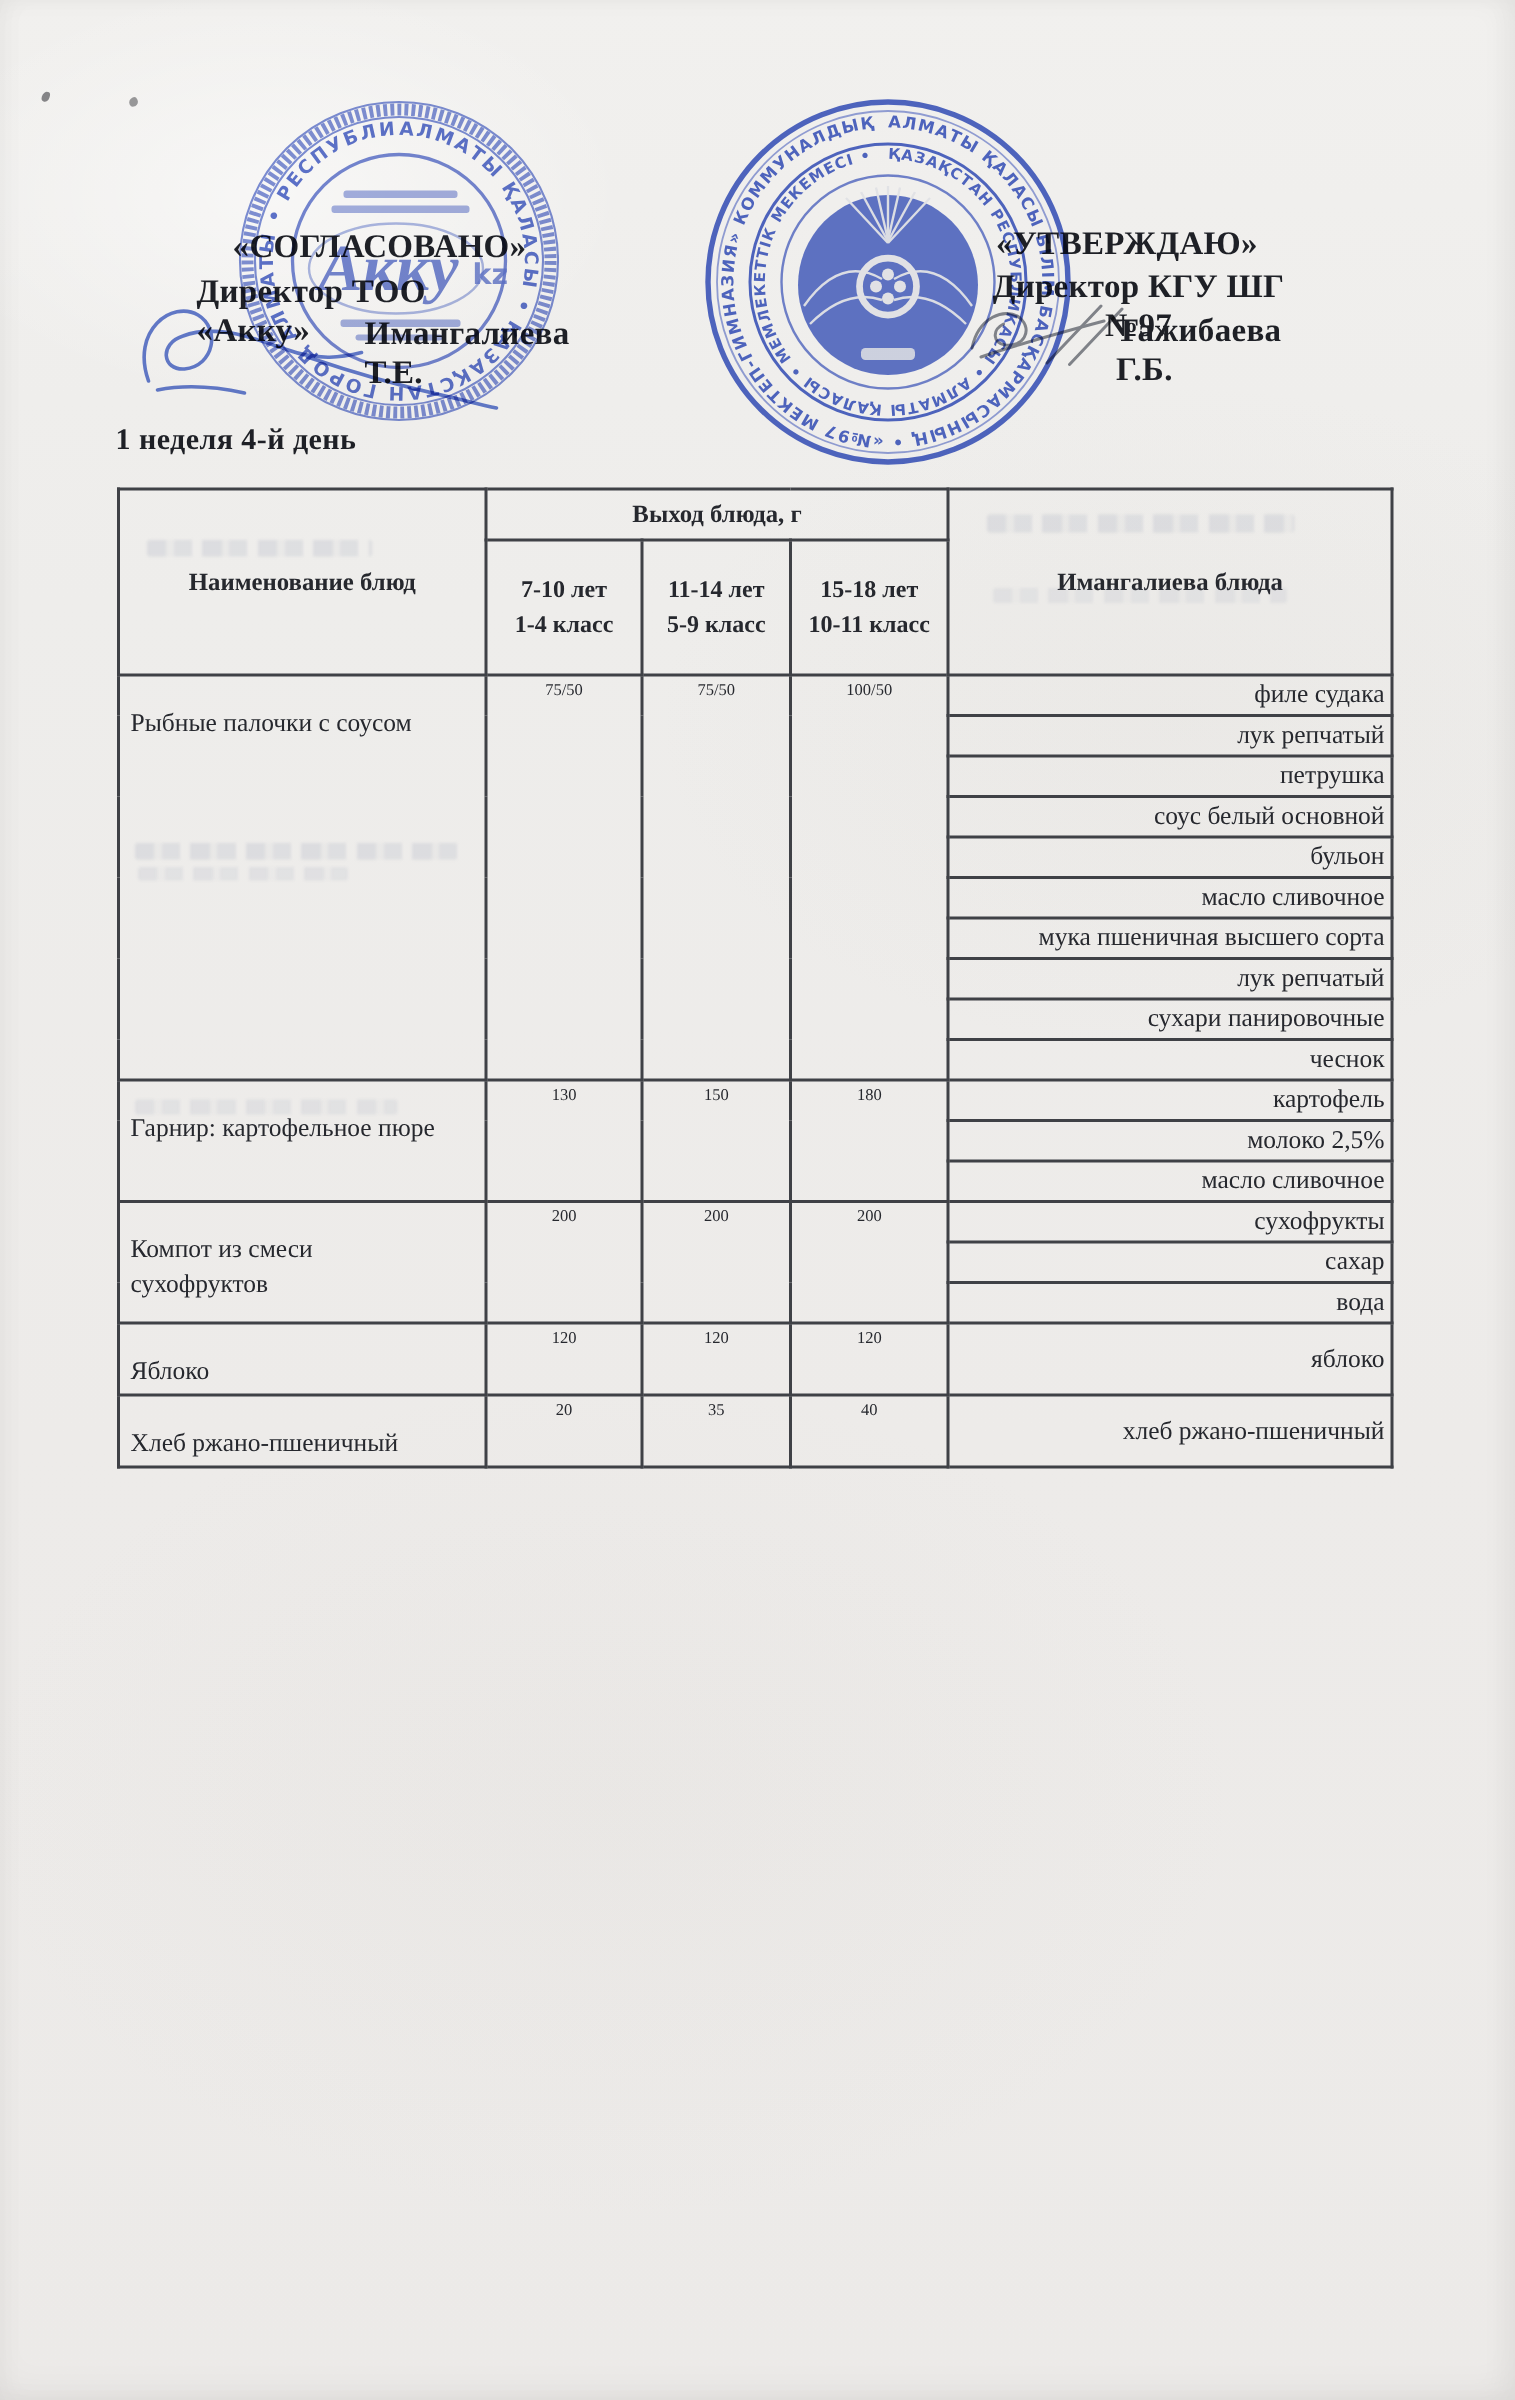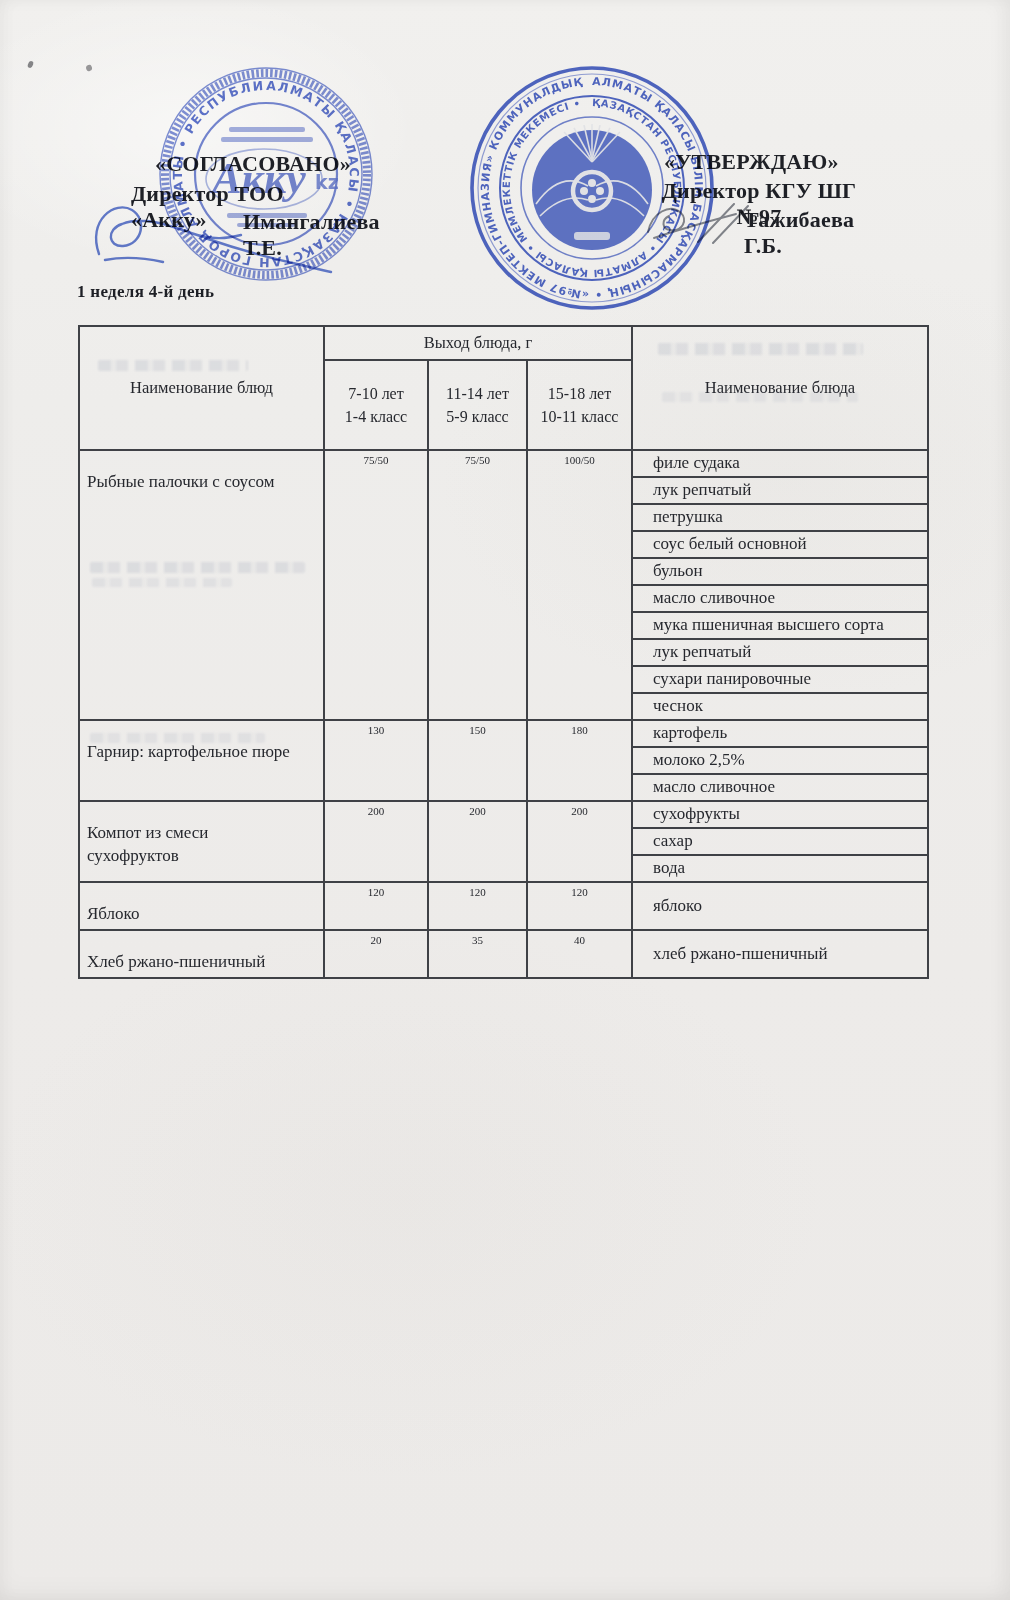--- a/index.html
+++ b/index.html
@@ -26,21 +26,21 @@
   .speck.s2 { left:86px; top:65px; transform:rotate(-24deg); width:6px; height:6px; opacity:.55; }
 
   
   .ptext { position:absolute; color:#1e2026; font-weight:bold; font-size:22px; letter-spacing:.2px; }
   .t-agreed   { left:146px; top:151px; width:214px; text-align:center; }
   .t-agr-pos  { left:131px; top:181px; width:218px; text-align:left; }
   .t-agr-name { left:243px; top:209px; width:160px; }
   .t-approve  { left:664px; top:149px; width:164px; text-align:center; }
   .t-app-pos  { left:650px; top:178px; width:218px; text-align:center; }
   .t-app-name { left:744px; top:207px; width:140px; }
-  .week-title { left:77px; top:282px; width:230px; font-size:17px; letter-spacing:.3px; }
+  .week-title { left:77px; top:282px; width:230px; font-size:20px; letter-spacing:.3px; }
 
   
   .stamp { position:absolute; mix-blend-mode:multiply; filter:blur(.35px); }
   .stamp-left  { left:157px; top:63px; }
   .stamp-right { left:466px; top:62px; }
   .sig { position:absolute; mix-blend-mode:multiply; }
   .sig-left  { left:85px;  top:198px; }
   .sig-right { left:640px; top:196px; }
 
   
@@ -55,29 +55,29 @@
   .g5 { left:92px;  top:578px; width:140px; height:9px; opacity:.8; }
   .g6 { left:90px;  top:733px; width:175px; height:10px; opacity:.8; }
 
   
   table.menu {
     position:absolute; left:78px; top:325px; width:849px;
     border-collapse:collapse; table-layout:fixed;
     color:#26282e; font-size:17px;
   }
   table.menu th, table.menu td { border:2px solid #3f4146; background:transparent; }
-  table.menu th { font-size:16.5px; font-weight:normal; text-align:center; padding:2px 3px; }
+  table.menu th { font-size:16.5px; font-weight:bold; text-align:center; padding:2px 3px; }
   tr.h1 th { height:28px; }
   tr.h2 th { height:84px; font-size:16px; line-height:1.45;margin-top:40px; }
   td.dish {
     vertical-align:top; text-align:left; padding:20px 4px 3px 7px;
     white-space:pre-line; line-height:1.35;
   }
   td.portion { vertical-align:top; text-align:center; padding-top:3px; font-size:11px; }
-  td.ing { height:25px; padding:0 4px 0 20px; text-align:left; vertical-align:middle; line-height:1.1; }
+  td.ing { height:25px; padding:0 4px 0 20px; text-align:right; vertical-align:middle; line-height:1.1; }
 </style>
 </head>
 <body>
 
 <div class="page">
   <div class="mottle"></div>
   <div class="speck s1"></div>
   <div class="speck s2"></div>
 
   <div class="ptext t-agreed">«СОГЛАСОВАНО»</div>
@@ -177,21 +177,21 @@
       <col style="width:245px">
         <col style="width:104px">
         <col style="width:99px">
         <col style="width:105px">
         <col style="width:296px">
     </colgroup>
     <tbody>
         <tr class="h1">
       <th rowspan="2">Наименование блюд</th>
       <th colspan="3">Выход блюда, г</th>
-      <th rowspan="2">Наименование блюда</th>
+      <th rowspan="2">Имангалиева блюда</th>
     </tr>
     <tr class="h2">
       <th><span>7-10 лет</span><br><span>1-4 класс</span></th>
       <th><span>11-14 лет</span><br><span>5-9 класс</span></th>
       <th><span>15-18 лет</span><br><span>10-11 класс</span></th>
     </tr>
 
     <tr>
       <td class="dish" rowspan="10">Рыбные палочки с соусом</td>
       <td class="portion" rowspan="10">75/50</td>

